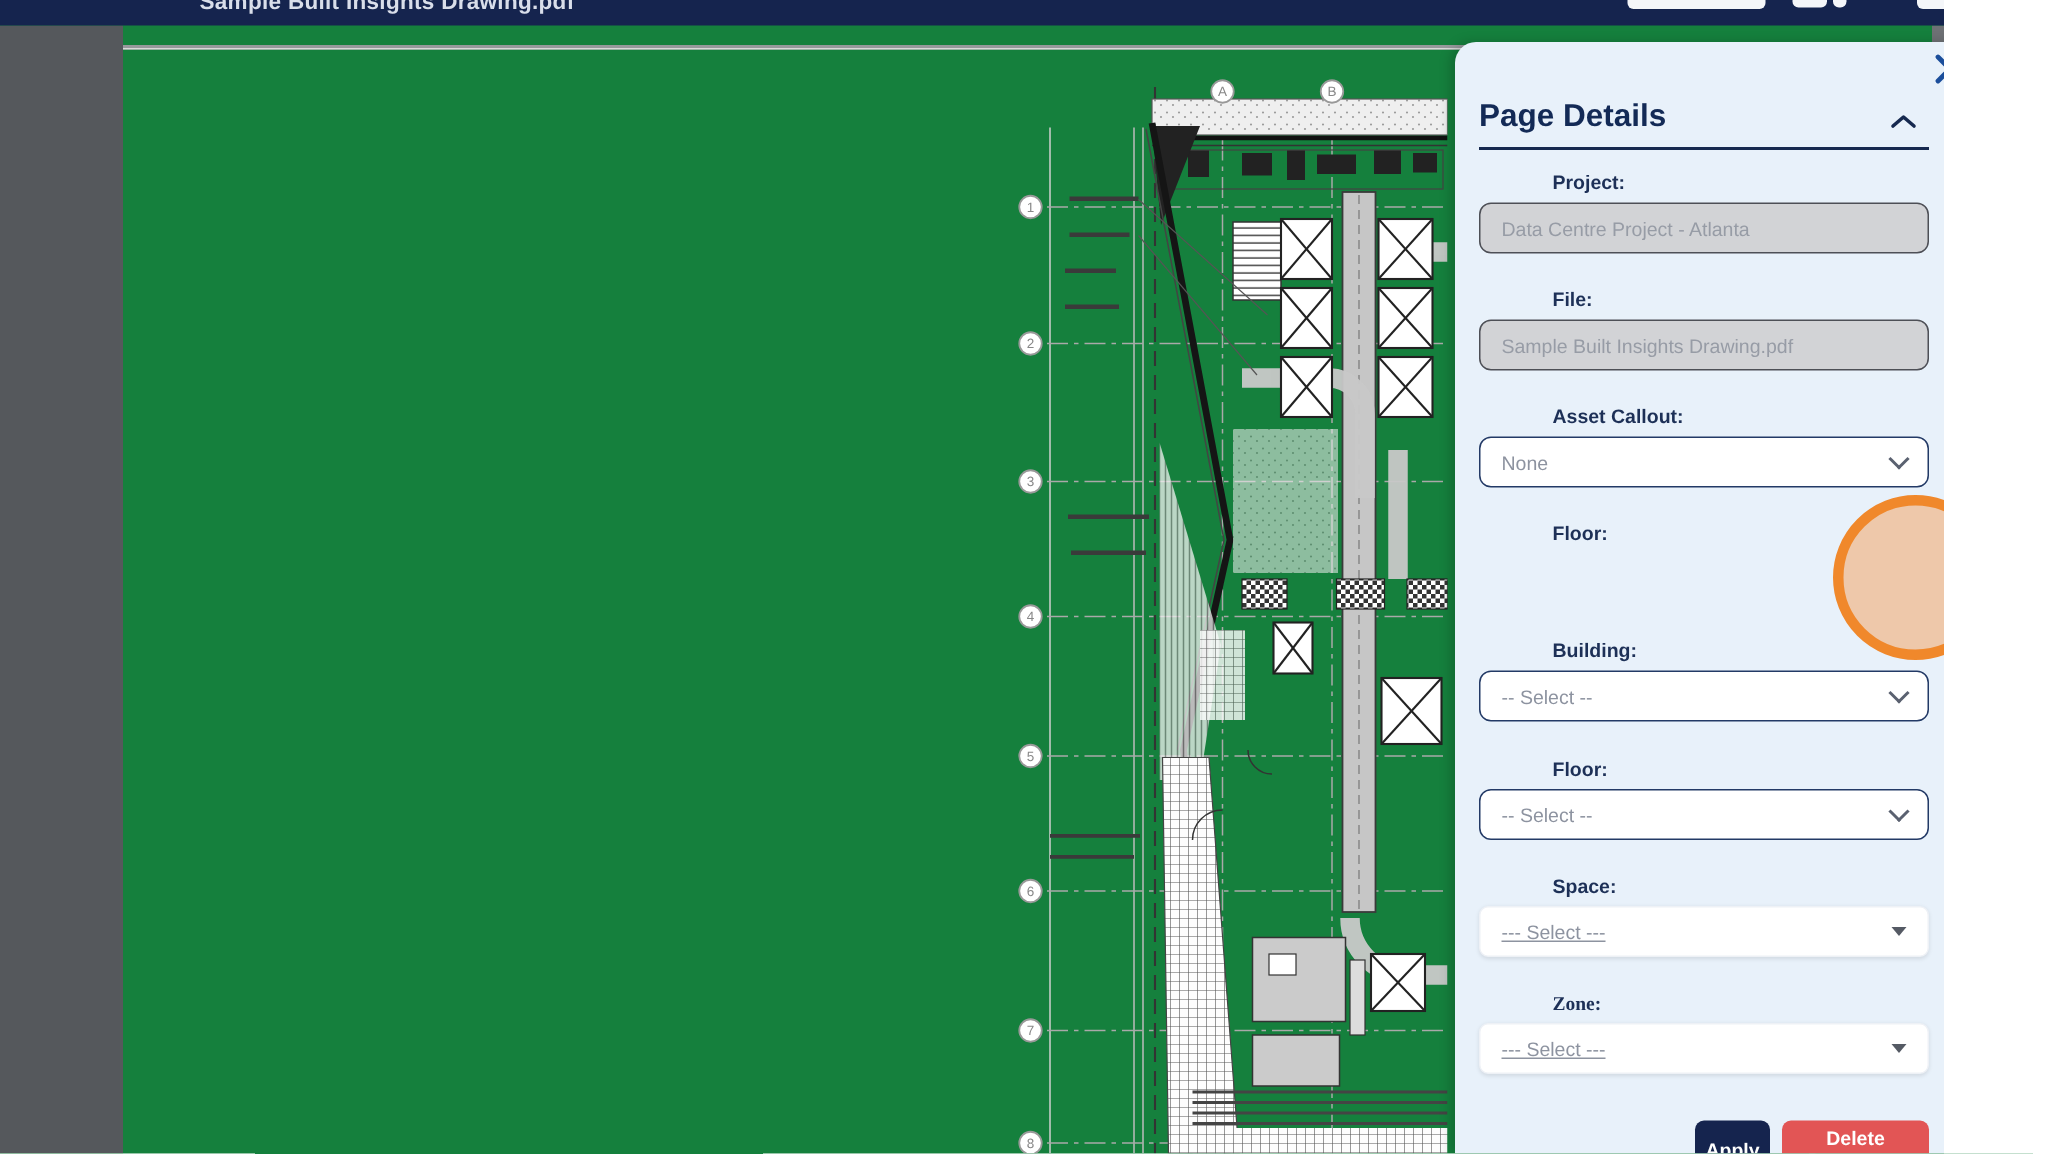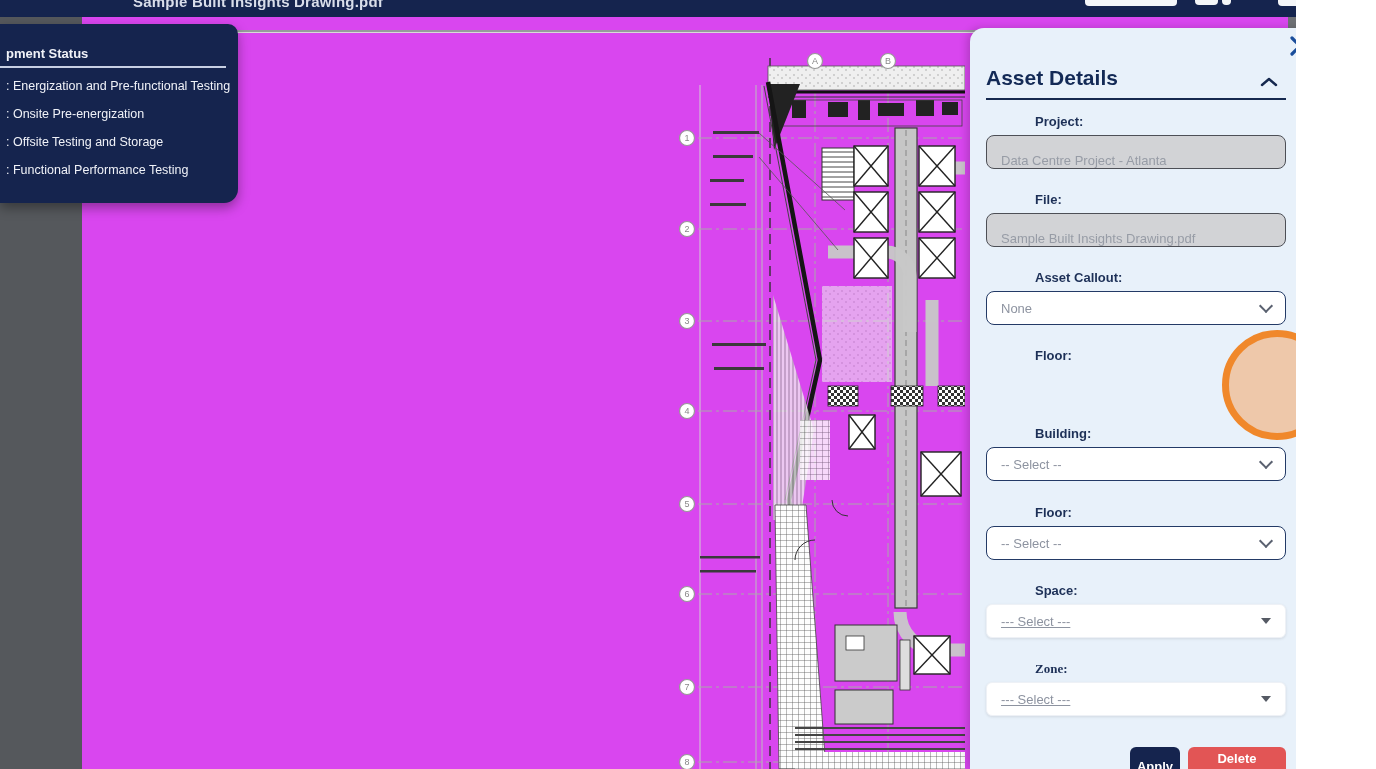--- a/index.html
+++ b/index.html
@@ -1,16 +1,16 @@
 <!DOCTYPE html>
 <html><head>
 <meta charset="utf-8">
 <style>
   html,body{margin:0;padding:0;background:#fff;font-family:"Liberation Sans",sans-serif;}
-  .stage{position:relative;width:1296px;height:769px;overflow:hidden;background:#d946ef;}
+  .stage{position:relative;width:1296px;height:769px;overflow:hidden;background:#15803d;}
 
   
   .topbar{position:absolute;left:0;top:0;width:1376px;height:17px;background:#15244e;overflow:hidden;z-index:30;}
   .topbar .title{position:absolute;left:133px;top:-7px;font-size:15px;font-weight:bold;color:#d9deea;letter-spacing:.2px;white-space:nowrap;}
   .cutbtn{position:absolute;top:0;background:#f4f6f9;border-radius:0 0 4px 4px;}
 
   
   .left-strip{position:absolute;left:0;top:17px;width:82px;height:752px;background:#55585c;z-index:5;}
   .page-topline{position:absolute;left:82px;top:30px;width:1233px;height:2px;background:#97999c;border-bottom:1px solid #d9d9d9;z-index:6;}
   .corner-gray{position:absolute;left:1288px;top:17px;width:27px;height:14px;background:#6e7175;z-index:6;}
@@ -28,21 +28,21 @@
   
   .panel{position:absolute;left:970px;top:28px;width:345px;height:741px;background:#e8f1fa;border-top-left-radius:14px;
          box-shadow:-3px 0 8px rgba(0,0,0,.18);overflow:hidden;z-index:20;}
   .panel .collapse-right{position:absolute;right:8px;top:6px;width:22px;height:24px;cursor:pointer;}
   .panel h2{position:absolute;left:16px;top:38px;margin:0;font-size:21px;font-weight:bold;color:#132a56;}
   .panel .collapse-head{position:absolute;left:290px;top:46px;width:18px;height:12px;cursor:pointer;}
   .panel .hrule{position:absolute;left:16px;top:70px;width:300px;height:2px;background:#16294f;}
   .flabel{position:absolute;left:18px;font-size:13px;font-weight:bold;color:#1d3057;margin-left:47px;}
   .fctl{position:absolute;left:16px;width:300px;height:34px;border-radius:8px;box-sizing:border-box;
         display:flex;align-items:center;font-size:13px;}
-  .f-disabled{background:#d2d3d6;border:1.5px solid #4d4f56;color:#979ca6;padding-left:14px;align-items:flex-end;}
+  .f-disabled{background:#d2d3d6;border:1.5px solid #4d4f56;color:#979ca6;padding-left:14px;}
   .f-select{background:#fff;border:1.5px solid #233a66;color:#8d93a0;padding-left:14px;justify-content:space-between;cursor:pointer;}
   .f-select .chev{width:8px;height:8px;border-right:2px solid #5a6170;border-bottom:2px solid #5a6170;transform:rotate(45deg);margin-right:14px;margin-top:-4px;}
   .f-focus{box-shadow:0 0 0 2.5px #8d8af2;}
   .f-soft{background:#fff;border:1px solid #eef1f6;box-shadow:0 1px 3px rgba(0,0,0,.10);color:#8d93a0;padding-left:14px;justify-content:space-between;cursor:pointer;border-radius:6px;text-decoration:underline;}
   .f-soft .caret{width:0;height:0;border-left:5px solid transparent;border-right:5px solid transparent;border-top:6px solid #555a64;margin-right:14px;}
   .btn{position:absolute;top:719px;height:38px;border:none;border-radius:6px;font-size:13px;font-weight:bold;color:#fff;cursor:pointer;font-family:"Liberation Sans",sans-serif;}
   .btn-apply{left:160px;width:50px;background:#15244e;}
   .btn-delete{left:218px;width:98px;background:#e25555;}
   .pscroll{position:absolute;right:1px;top:40px;width:7px;height:690px;background:#cfe2f5;border-radius:4px;}
 
@@ -249,36 +249,28 @@
         <text x="687" y="324">3</text>
         <text x="687" y="414">4</text>
         <text x="687" y="507">5</text>
         <text x="687" y="597">6</text>
         <text x="687" y="690">7</text>
         <text x="687" y="765">8</text>
       </g>
     </g>
   </svg>
 
-  <div class="legend">
-    <div class="ltitle">pment Status</div>
-    <div class="lrule"></div>
-    <div class="litem" style="top:55px;">: Energization and Pre-functional Testing</div>
-    <div class="litem" style="top:83px;">: Onsite Pre-energization</div>
-    <div class="litem" style="top:111px;">: Offsite Testing and Storage</div>
-    <div class="litem" style="top:139px;">: Functional Performance Testing</div>
-  </div>
 
   <div class="panel">
     <div class="collapse-right">
       <svg width="22" height="24" viewBox="0 0 22 24">
           <polyline points="7,4 15,12 7,20" fill="none" stroke="#1b4e9b" stroke-width="3.2" stroke-linecap="round" stroke-linejoin="round"></polyline>
         </svg>
     </div>
-    <h2>Asset Details</h2>
+    <h2>Page Details</h2>
     <div class="collapse-head">
       <svg width="18" height="12" viewBox="0 0 18 12">
           <polyline points="2,9 9,3 16,9" fill="none" stroke="#16294f" stroke-width="2.4" stroke-linecap="round" stroke-linejoin="round"></polyline>
         </svg>
     </div>
     <div class="hrule"></div>
 
     <div class="flabel" style="top:86px;">Project:</div>
     <div class="fctl f-disabled" style="top:107px;">
       <span>Data Centre Project - Atlanta</span>

